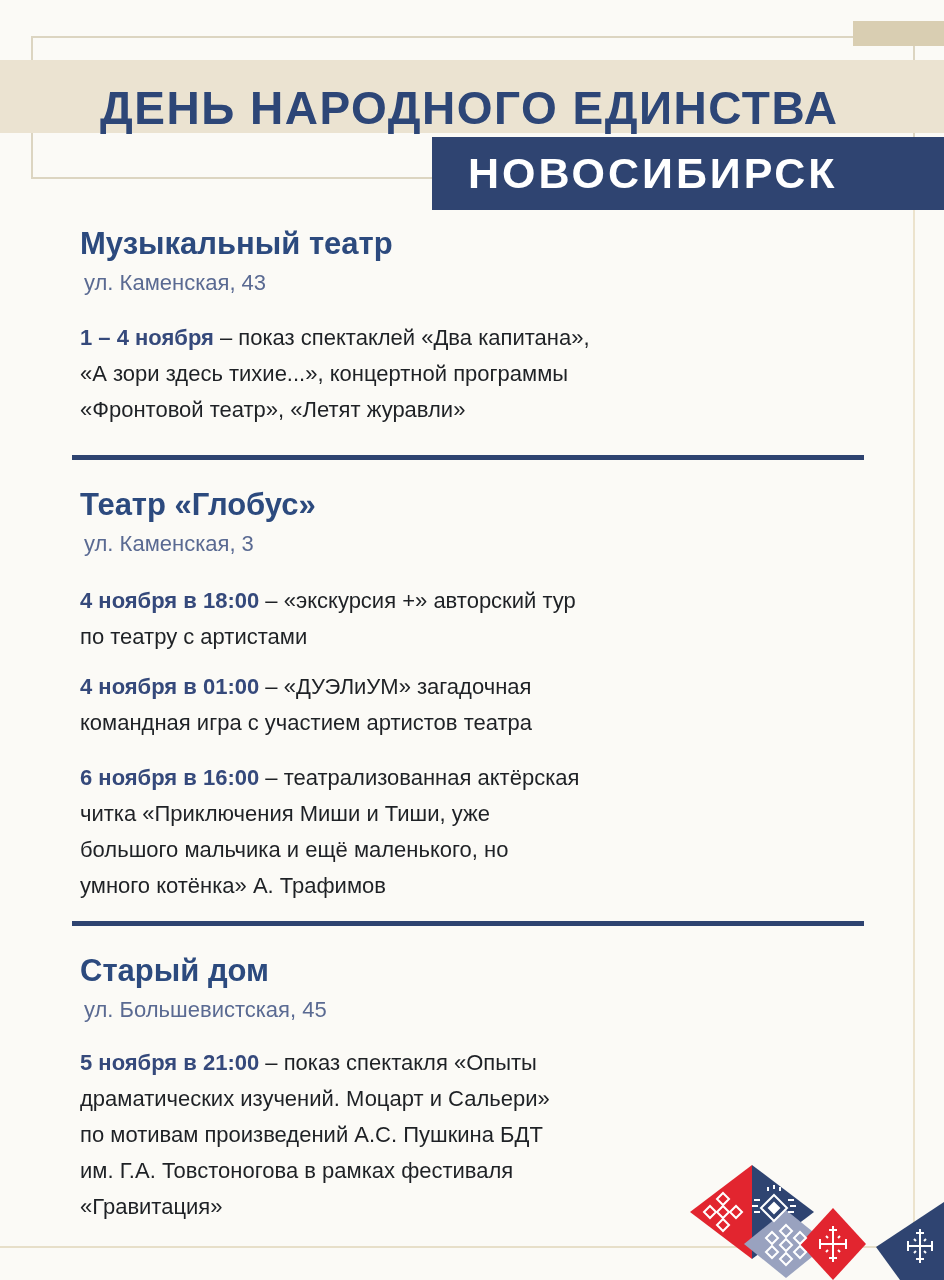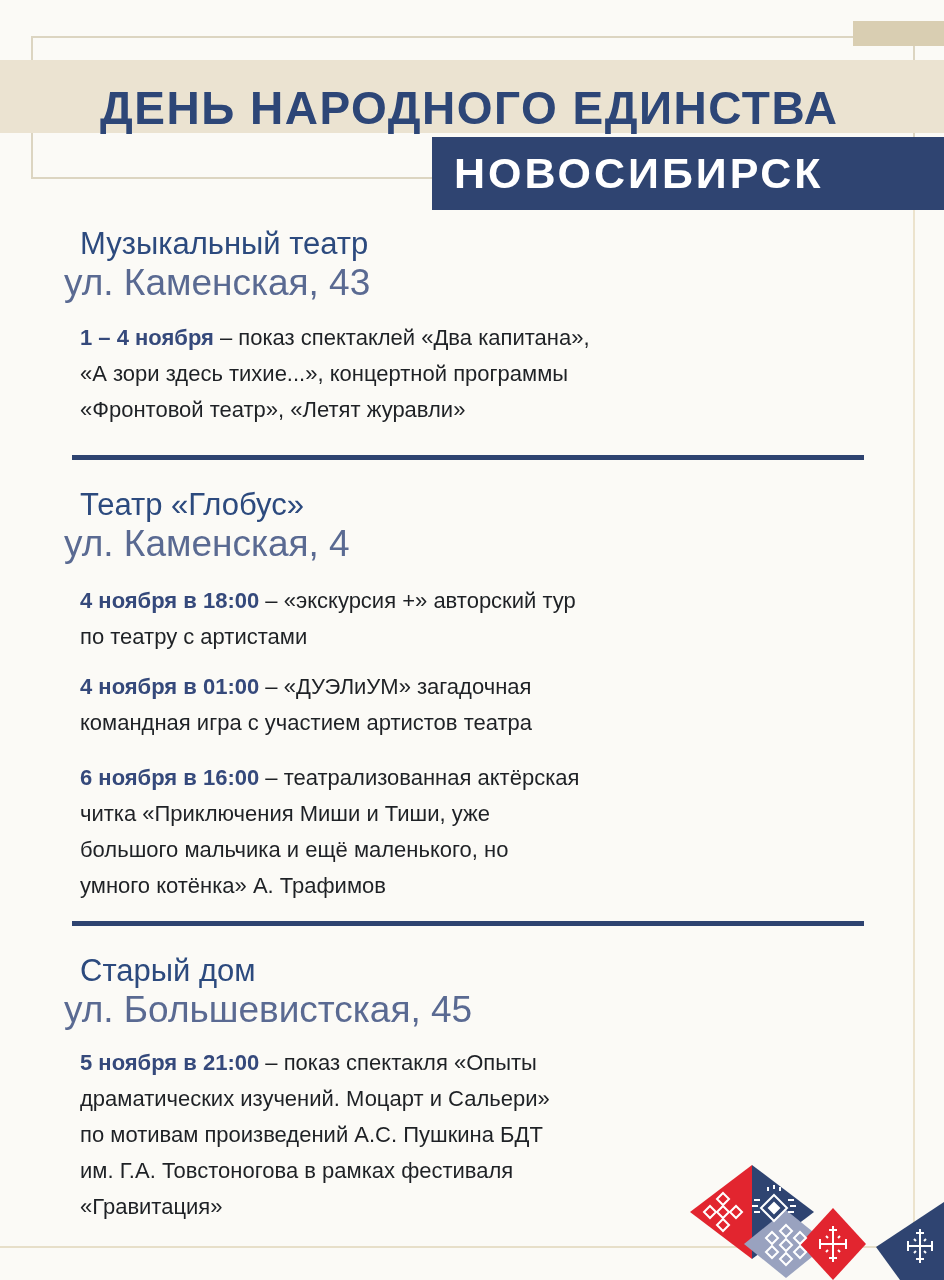--- a/index.html
+++ b/index.html
@@ -18,34 +18,34 @@
   
   .header-band{position:absolute; left:0; top:60px; width:944px; height:73px; background:#ebe3d1;}
   .corner-accent{position:absolute; left:853px; top:21px; width:91px; height:25px; background:#d9ceb2;}
   .page-title{
     position:absolute; left:88px; top:60px; height:73px; margin:12px;
     line-height:73px; font-size:46px; font-weight:bold; color:#2d4677;
     letter-spacing:1.5px; white-space:nowrap;
   }
   .city-badge{
     position:absolute; left:432px; top:137px; width:512px; height:73px;
-    background:#2f4471; box-sizing:border-box; padding-left:22px;
+    background:#2f4471; box-sizing:border-box; padding-left:36px;
   }
   .city-badge span{
     display:block; line-height:73px; font-size:43px; font-weight:bold;
     color:#ffffff; letter-spacing:3px; white-space:nowrap;
   }
   
   .venue{
     position:absolute; left:80px; width:820px; margin:0;
-    font-size:31px; line-height:36px; font-weight:normal; color:#2c4a7e;
+    font-size:31px; line-height:36px; font-weight:bold; color:#2c4a7e;
   }
   .addr{
-    position:absolute; left:64px; width:820px;
-    font-size:37px; line-height:34px; color:#5a6a92;
+    position:absolute; left:84px; width:820px;
+    font-size:22px; line-height:34px; color:#5a6a92;
   }
   .event{
     position:absolute; left:80px; width:824px; margin:0;
     font-size:22px; line-height:36px; color:#1e2125;
     white-space:pre-line;
   }
   .event .when{font-weight:bold; color:#35497b;}
   .divider{position:absolute; left:72px; width:792px; height:5px; background:#2e4370;}
   
   .ornament{position:absolute; right:0; bottom:0; width:254px; height:120px;}
@@ -68,21 +68,21 @@
 
   <h2 class="venue" style="top:226px">Музыкальный театр</h2>
   <div class="addr" style="top:266px">ул. Каменская, 43</div>
   <p class="event" style="top:320px"><span class="when">1 – 4 ноября</span><span> – показ спектаклей «Два капитана»,
 «А зори здесь тихие...», концертной программы
 «Фронтовой театр», «Летят журавли»</span></p>
 
   <div class="divider" style="top:455px"></div>
 
   <h2 class="venue" style="top:487px">Театр «Глобус»</h2>
-  <div class="addr" style="top:527px">ул. Каменская, 4</div>
+  <div class="addr" style="top:527px">ул. Каменская, 3</div>
   <p class="event" style="top:583px"><span class="when">4 ноября в 18:00</span><span> – «экскурсия +» авторский тур
 по театру с артистами</span></p>
   <p class="event" style="top:669px"><span class="when">4 ноября в 01:00</span><span> – «ДУЭЛиУМ» загадочная
 командная игра с участием артистов театра</span></p>
   <p class="event" style="top:760px"><span class="when">6 ноября в 16:00</span><span> – театрализованная актёрская
 читка «Приключения Миши и Тиши, уже
 большого мальчика и ещё маленького, но
 умного котёнка» А. Трафимов</span></p>
 
   <div class="divider" style="top:921px"></div>

